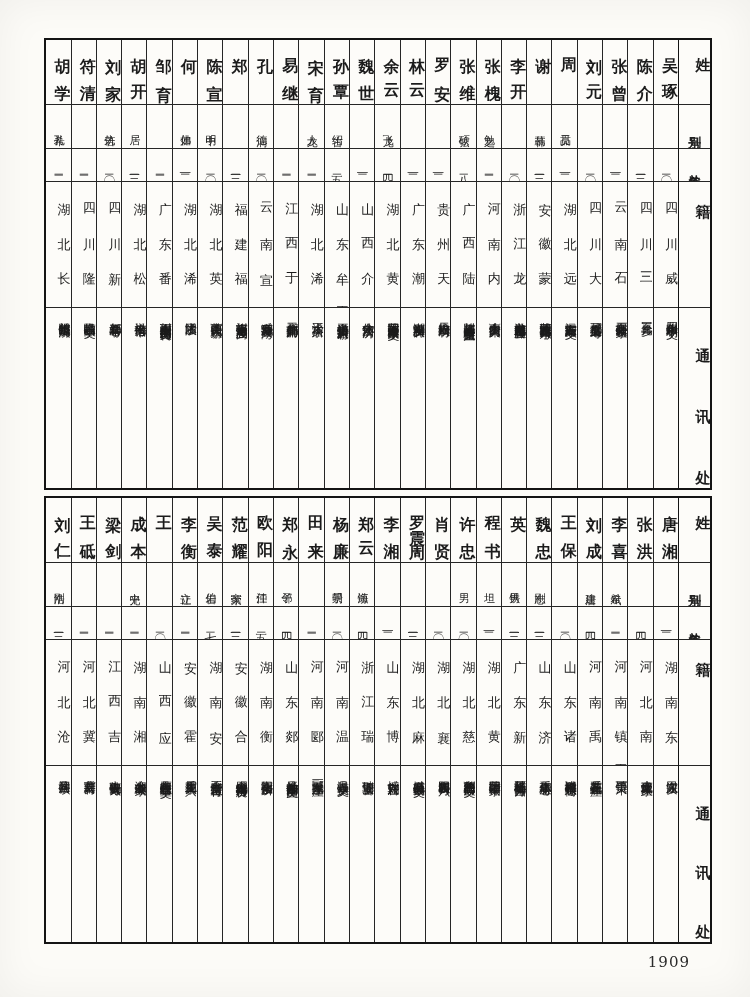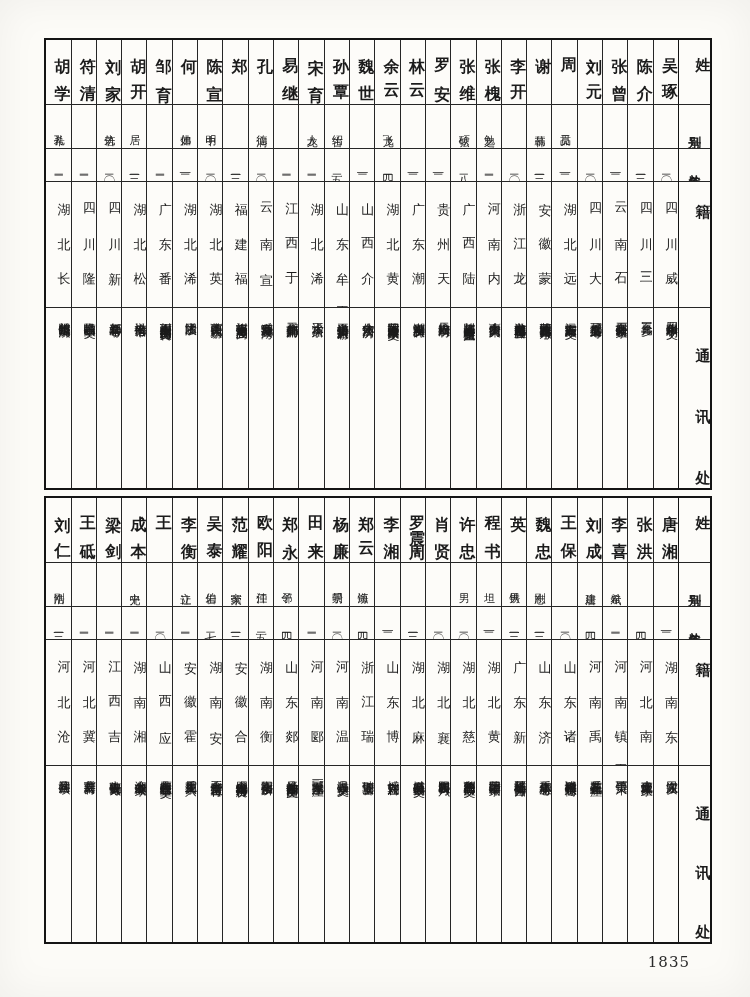--- a/index.html
+++ b/index.html
@@ -628,14 +628,14 @@
         <div class="cell c-alias">
           <span class="vtext">浩刚</span>
         </div>
         <div class="cell c-age">
           <span class="vtext">二三</span>
         </div>
         <div class="cell c-native"><span class="vtext">河北沧县</span></div>
         <div class="cell c-address"><span class="vtext">沧县同居镇</span></div>
       </div>
     </div>
-  <div class="page-num">1835</div>
+  <div class="page-num">1909</div>
 </div>
 
 </body></html>

